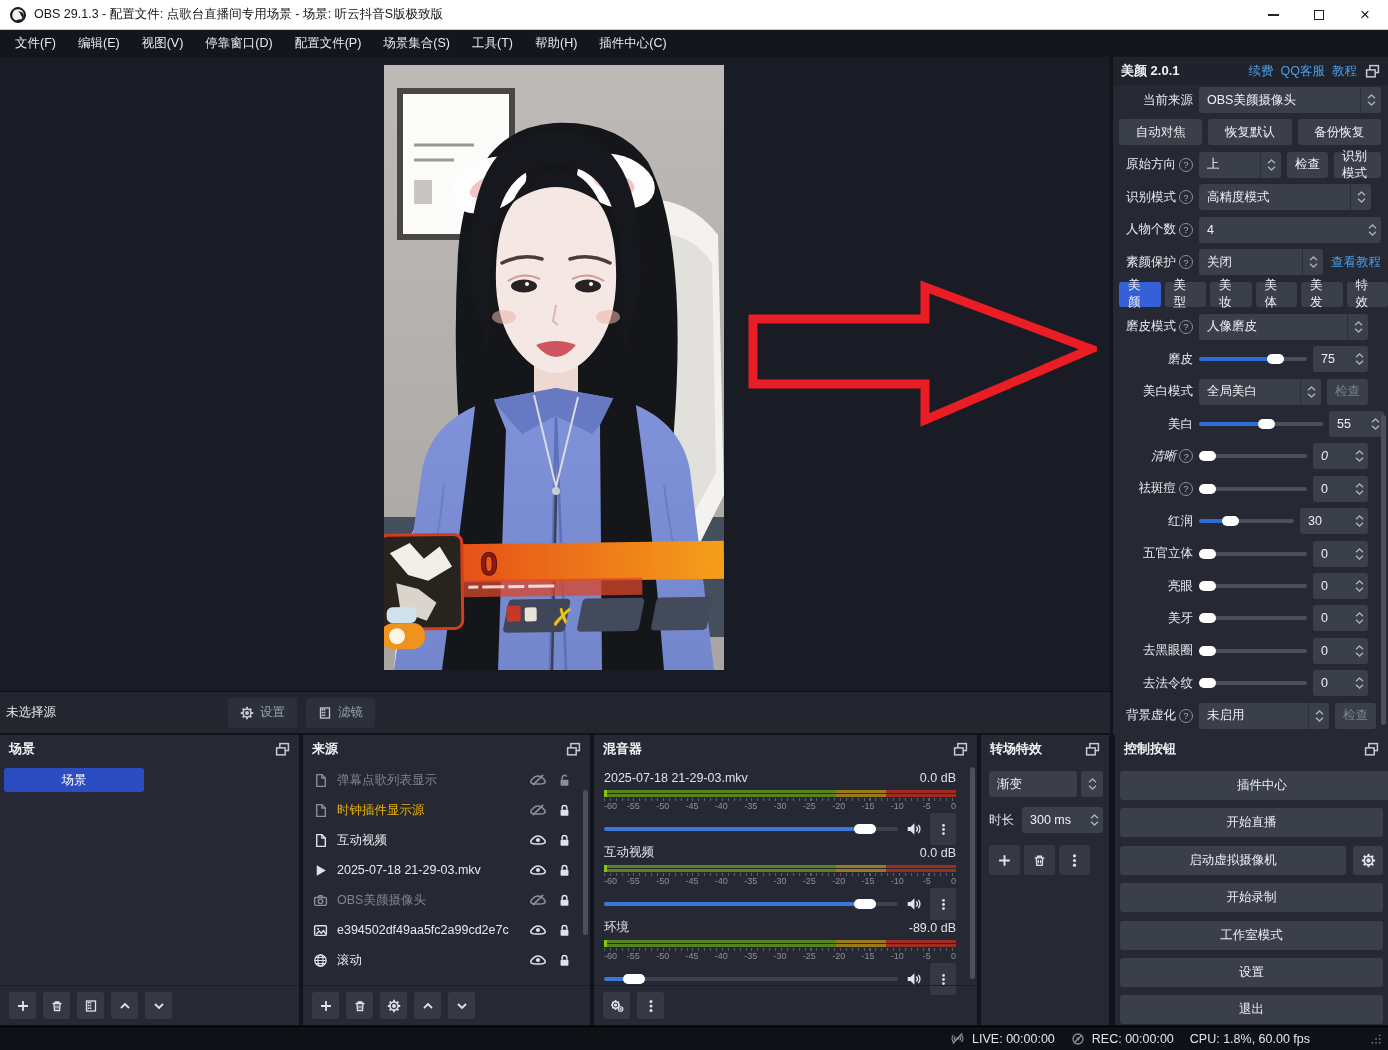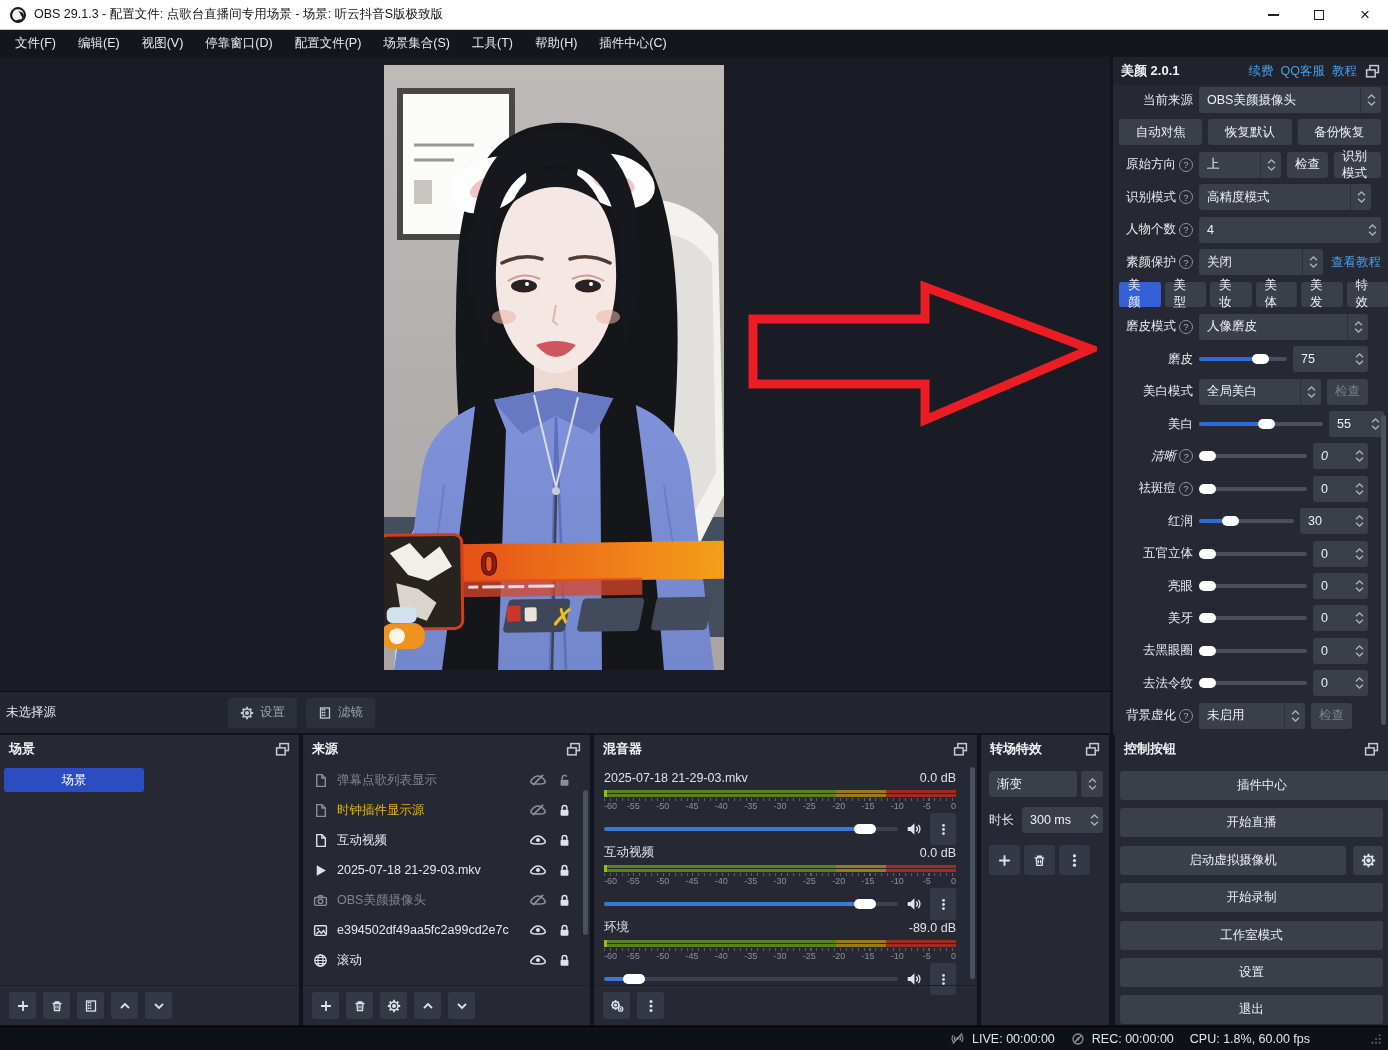--- a/index.html
+++ b/index.html
@@ -418,21 +418,21 @@
         <div class="b-row" style="top: 260.7px;">
           <span class="b-label">
             <span>磨皮</span>
           </span>
           <span class="b-control" style="margin-right:20px">
             <span class="slider">
               <span class="sl-track"></span>
               <span class="sl-fill" style="width:75%"></span>
               <span class="sl-handle" style="left:calc(75% - 12.8px)"></span>
             </span>
-            <span class="numbox" style="width:75px">
+            <span class="numbox" style="width:55px">
               <span class="dd-text" style="flex:1">75</span>
               <span class="num-chev">
                 <svg width="9" height="5" viewBox="0 0 9 5" style="display:block">
                   <path d="M1 4.2L4.5 1 8 4.2" stroke="#aab0ba" stroke-width="1.4" fill="none"></path>
                 </svg>
                 <svg width="9" height="5" viewBox="0 0 9 5" style="display:block">
                   <path d="M1 .8L4.5 4 8 .8" stroke="#aab0ba" stroke-width="1.4" fill="none"></path>
                 </svg>
               </span>
             </span>
@@ -664,21 +664,21 @@
                 </svg>
               </span>
             </span>
           </span>
         </div>
         <div class="b-row" style="top: 617.1px;">
           <span class="b-label">
             <span>背景虚化</span>
             <span class="help">?</span>
           </span>
-          <span class="b-control" style="margin-right:36px">
+          <span class="b-control" style="margin-right:12px">
             <span class="dd" style="flex:1;">
               <span class="dd-text">未启用</span>
               <span class="dd-chev">
                 <svg width="9" height="5" viewBox="0 0 9 5" style="display:block">
                   <path d="M1 4.2L4.5 1 8 4.2" stroke="#aab0ba" stroke-width="1.4" fill="none"></path>
                 </svg>
                 <svg width="9" height="5" viewBox="0 0 9 5" style="display:block">
                   <path d="M1 .8L4.5 4 8 .8" stroke="#aab0ba" stroke-width="1.4" fill="none"></path>
                 </svg>
               </span>

